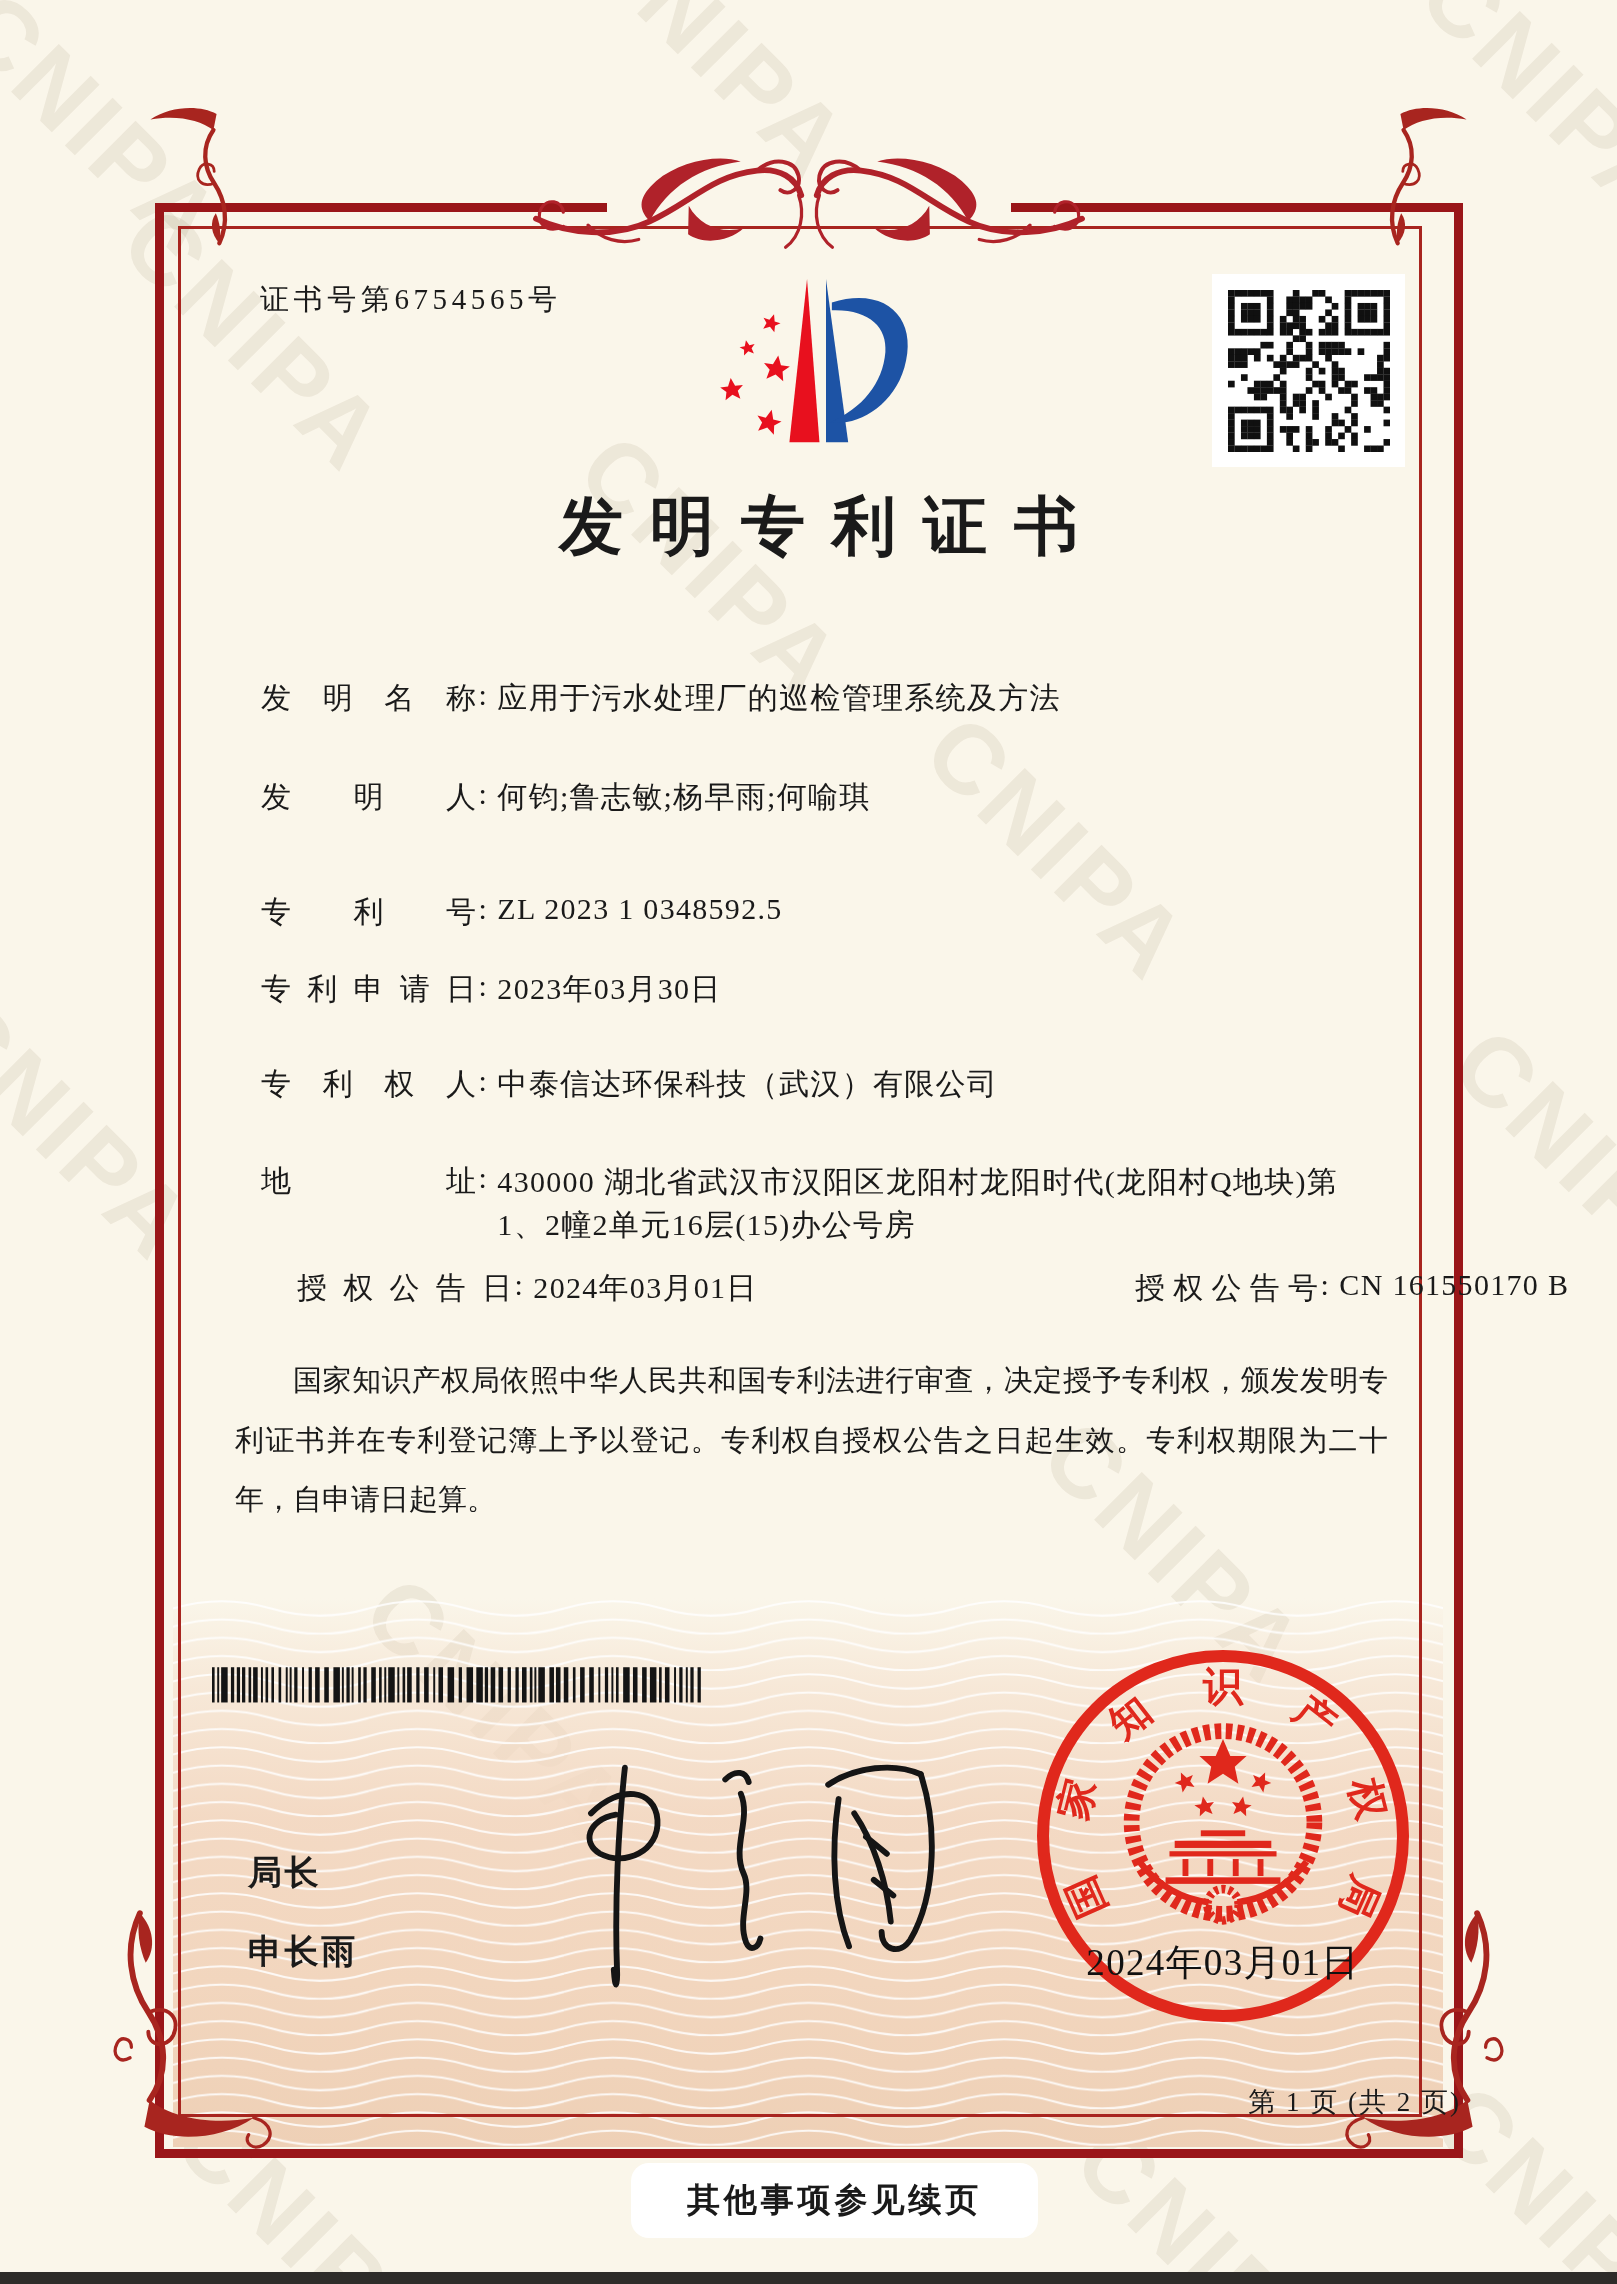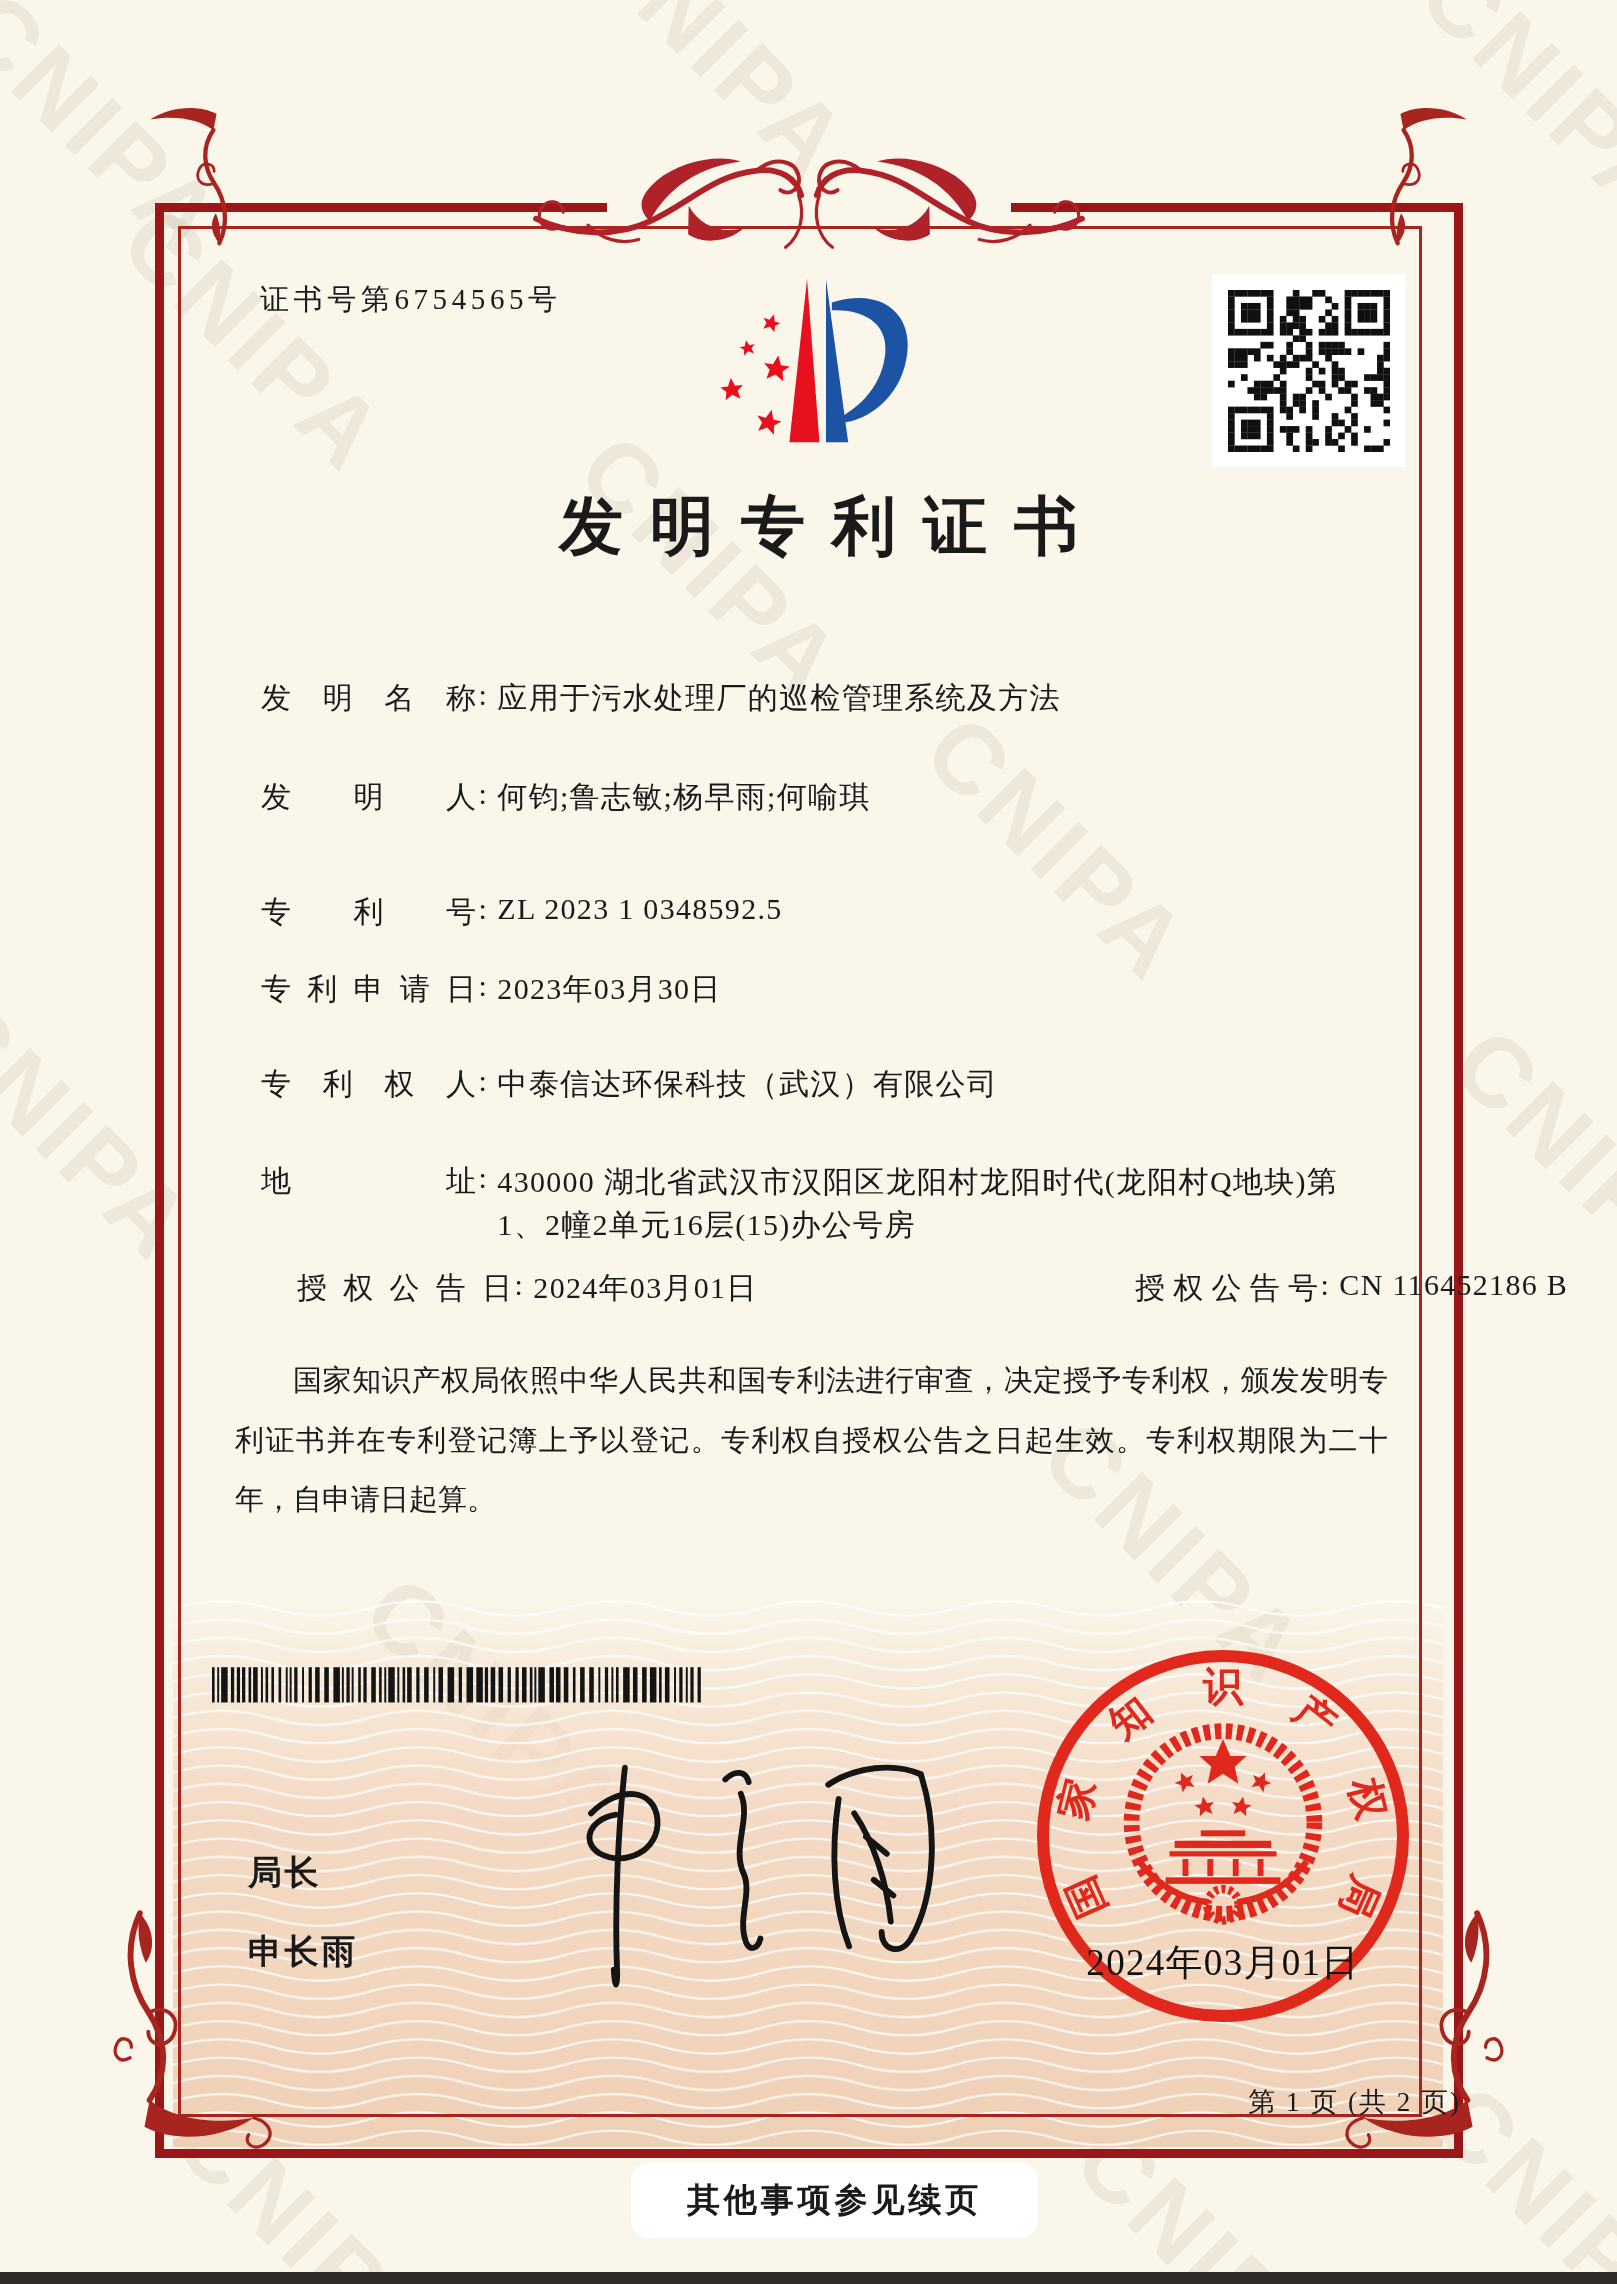--- a/index.html
+++ b/index.html
@@ -524,21 +524,21 @@
 </div>
 <div class="row" style="top:1064px;">
   <span class="flabel">专利权人</span><span class="colon">:</span><span class="fvalue">中泰信达环保科技（武汉）有限公司</span>
 </div>
 <div class="row" style="top:1161px;">
   <span class="flabel">地址</span><span class="colon">:</span><span class="fvalue-block">430000 湖北省武汉市汉阳区龙阳村龙阳时代(龙阳村Q地块)第1、2幢2单元16层(15)办公号房</span>
 </div>
 <div class="row" style="top:1268px;margin-left:36px;">
   <span class="flabel">授权公告日</span><span class="colon">:</span><span class="fvalue">2024年03月01日</span>
   <span id="row-grant2">
-    <span class="flabel">授权公告号</span><span class="colon">:</span><span class="fvalue">CN 116452186 B</span>
+    <span class="flabel">授权公告号</span><span class="colon">:</span><span class="fvalue">CN 161550170 B</span>
   </span>
 </div>
 
 <div class="abs" id="legal">
   <p>国家知识产权局依照中华人民共和国专利法进行审查，决定授予专利权，颁发发明专利证书并在专利登记簿上予以登记。专利权自授权公告之日起生效。专利权期限为二十年，自申请日起算。</p>
 </div>
 
 <svg class="abs" id="barcode" width="496" height="37" xmlns="http://www.w3.org/2000/svg" viewBox="0 0 760 56">
     <rect x="0" y="0" width="4" height="54" fill="#141414"></rect>
     <rect x="8" y="0" width="3" height="54" fill="#141414"></rect>

